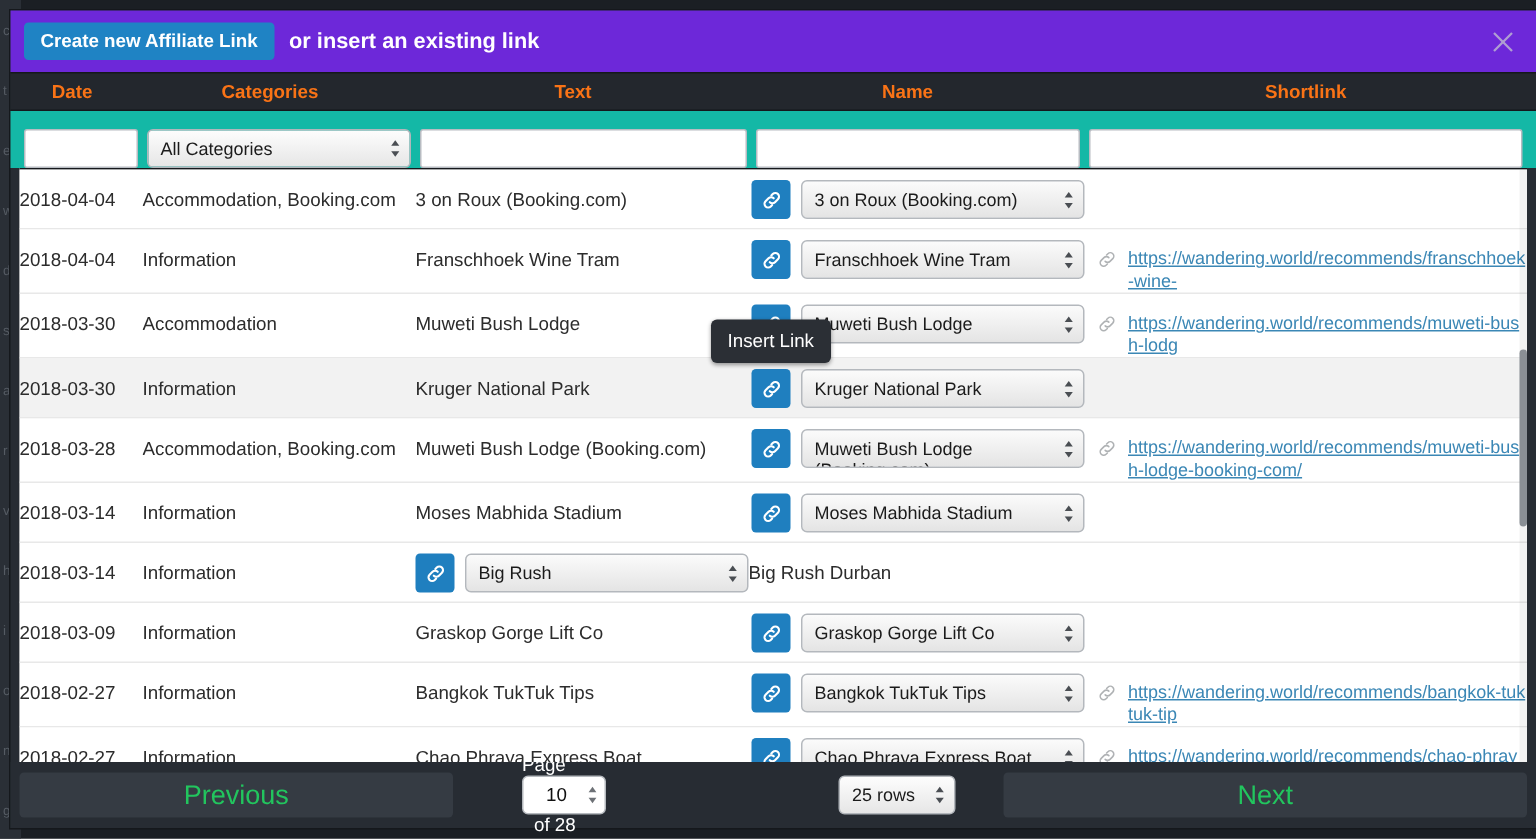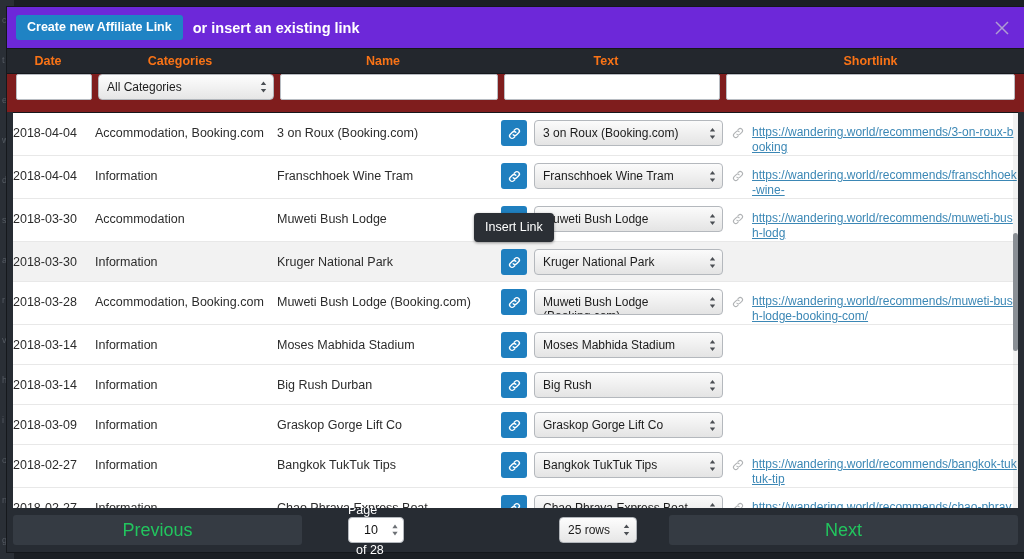--- a/index.html
+++ b/index.html
@@ -98,23 +98,23 @@
   .c-date      { width: 82px;  flex: 0 0 82px; }
   .c-cats      { width: 182px; flex: 0 0 182px; }
   .c-name      { width: 224px; flex: 0 0 224px; }
   .c-text      { width: 222px; flex: 0 0 222px; }
   .c-short     { flex: 1 1 auto; min-width: 0; }
 
   
   #filter-row {
     flex: 0 0 38px;
     height: 38px;
-    background: #7f1d1d;
-    display: flex;
-    align-items: flex-start;
+    background: #14b8a6;
+    display: flex;
+    align-items: flex-end;
     padding: 0 6px;
   }
   #filter-row .fcell { padding: 0 3px; }
   #filter-row input.f {
     width: 100%;
     height: 26px;
     border: 1px solid #b8bcc2;
     border-radius: 2px;
     background: #ffffff;
     font-size: 12px;
@@ -353,22 +353,22 @@
       <svg width="26" height="26" viewBox="0 0 26 26">
         <line x1="7" y1="7" x2="19" y2="19" stroke="#c9ccd0" stroke-width="1.5"></line>
         <line x1="19" y1="7" x2="7" y2="19" stroke="#c9ccd0" stroke-width="1.5"></line>
       </svg>
     </div>
   </div>
 
   <div id="col-header">
     <div class="col c-date">Date</div>
     <div class="col c-cats">Categories</div>
+    <div class="col c-text">Text</div>
     <div class="col c-name">Name</div>
-    <div class="col c-text">Text</div>
     <div class="col c-short">Shortlink</div>
   </div>
 
   <div id="filter-row">
     <div class="fcell c-date">
       <input class="f" type="text" value="" style="">
     </div>
     <div class="fcell c-cats">
       <div class="nativeselect">
         <span>All Categories</span>
@@ -402,29 +402,20 @@
                   <path d="M6.6 9.4a2.6 2.6 0 0 0 3.7 0l2.1-2.1a2.6 2.6 0 1 0-3.7-3.7l-1 1"></path>
                   <path d="M9.4 6.6a2.6 2.6 0 0 0-3.7 0l-2.1 2.1a2.6 2.6 0 1 0 3.7 3.7l1-1"></path>
                 </g>
               </svg>
             </div>
             <div class="textselect"><span>3 on Roux (Booking.com)</span><svg class="arrows" viewBox="0 0 7 13">
                 <polygon points="3.5,1 6.2,4.6 0.8,4.6" fill="#4a4e53"></polygon>
                 <polygon points="3.5,12 6.2,8.4 0.8,8.4" fill="#4a4e53"></polygon>
               </svg></div>
           </div>
-          <div class="cell cell-short c-short">
-            <span class="chain-sm"><svg width="14" height="14" viewBox="0 0 16 16">
-                <g fill="none" stroke="#6f7478" stroke-width="1.2" stroke-linecap="round">
-                  <path d="M6.6 9.4a2.6 2.6 0 0 0 3.7 0l2.1-2.1a2.6 2.6 0 1 0-3.7-3.7l-1 1"></path>
-                  <path d="M9.4 6.6a2.6 2.6 0 0 0-3.7 0l-2.1 2.1a2.6 2.6 0 1 0 3.7 3.7l1-1"></path>
-                </g>
-              </svg></span>
-            <span class="shorturl">https://wandering.world/recommends/3-on-roux-booking</span>
-          </div>
         </div>
         <div class="row">
           <div class="cell cell-date c-date">2018-04-04</div>
           <div class="cell cell-cats c-cats">Information</div>
           <div class="cell cell-name c-name">Franschhoek Wine Tram</div>
           <div class="cell cell-text c-text">
             <div class="linkbtn">
               <svg width="15" height="15" viewBox="0 0 16 16">
                 <g fill="none" stroke="#ffffff" stroke-width="1.5" stroke-linecap="round">
                   <path d="M6.6 9.4a2.6 2.6 0 0 0 3.7 0l2.1-2.1a2.6 2.6 0 1 0-3.7-3.7l-1 1"></path>
@@ -539,35 +530,35 @@
             <div class="textselect"><span>Moses Mabhida Stadium</span><svg class="arrows" viewBox="0 0 7 13">
                 <polygon points="3.5,1 6.2,4.6 0.8,4.6" fill="#4a4e53"></polygon>
                 <polygon points="3.5,12 6.2,8.4 0.8,8.4" fill="#4a4e53"></polygon>
               </svg></div>
           </div>
           <div class="cell cell-short c-short"></div>
         </div>
         <div class="row">
           <div class="cell cell-date c-date">2018-03-14</div>
           <div class="cell cell-cats c-cats">Information</div>
+          <div class="cell cell-text c-text">
+            <div class="linkbtn">
+              <svg width="15" height="15" viewBox="0 0 16 16">
+                <g fill="none" stroke="#ffffff" stroke-width="1.5" stroke-linecap="round">
+                  <path d="M6.6 9.4a2.6 2.6 0 0 0 3.7 0l2.1-2.1a2.6 2.6 0 1 0-3.7-3.7l-1 1"></path>
+                  <path d="M9.4 6.6a2.6 2.6 0 0 0-3.7 0l-2.1 2.1a2.6 2.6 0 1 0 3.7 3.7l1-1"></path>
+                </g>
+              </svg>
+            </div>
+            <div class="textselect"><span>Big Rush</span><svg class="arrows" viewBox="0 0 7 13">
+                <polygon points="3.5,1 6.2,4.6 0.8,4.6" fill="#4a4e53"></polygon>
+                <polygon points="3.5,12 6.2,8.4 0.8,8.4" fill="#4a4e53"></polygon>
+              </svg></div>
+          </div>
           <div class="cell cell-name c-name">Big Rush Durban</div>
-          <div class="cell cell-text c-text">
-            <div class="linkbtn">
-              <svg width="15" height="15" viewBox="0 0 16 16">
-                <g fill="none" stroke="#ffffff" stroke-width="1.5" stroke-linecap="round">
-                  <path d="M6.6 9.4a2.6 2.6 0 0 0 3.7 0l2.1-2.1a2.6 2.6 0 1 0-3.7-3.7l-1 1"></path>
-                  <path d="M9.4 6.6a2.6 2.6 0 0 0-3.7 0l-2.1 2.1a2.6 2.6 0 1 0 3.7 3.7l1-1"></path>
-                </g>
-              </svg>
-            </div>
-            <div class="textselect"><span>Big Rush</span><svg class="arrows" viewBox="0 0 7 13">
-                <polygon points="3.5,1 6.2,4.6 0.8,4.6" fill="#4a4e53"></polygon>
-                <polygon points="3.5,12 6.2,8.4 0.8,8.4" fill="#4a4e53"></polygon>
-              </svg></div>
-          </div>
           <div class="cell cell-short c-short"></div>
         </div>
         <div class="row">
           <div class="cell cell-date c-date">2018-03-09</div>
           <div class="cell cell-cats c-cats">Information</div>
           <div class="cell cell-name c-name">Graskop Gorge Lift Co</div>
           <div class="cell cell-text c-text">
             <div class="linkbtn">
               <svg width="15" height="15" viewBox="0 0 16 16">
                 <g fill="none" stroke="#ffffff" stroke-width="1.5" stroke-linecap="round">

